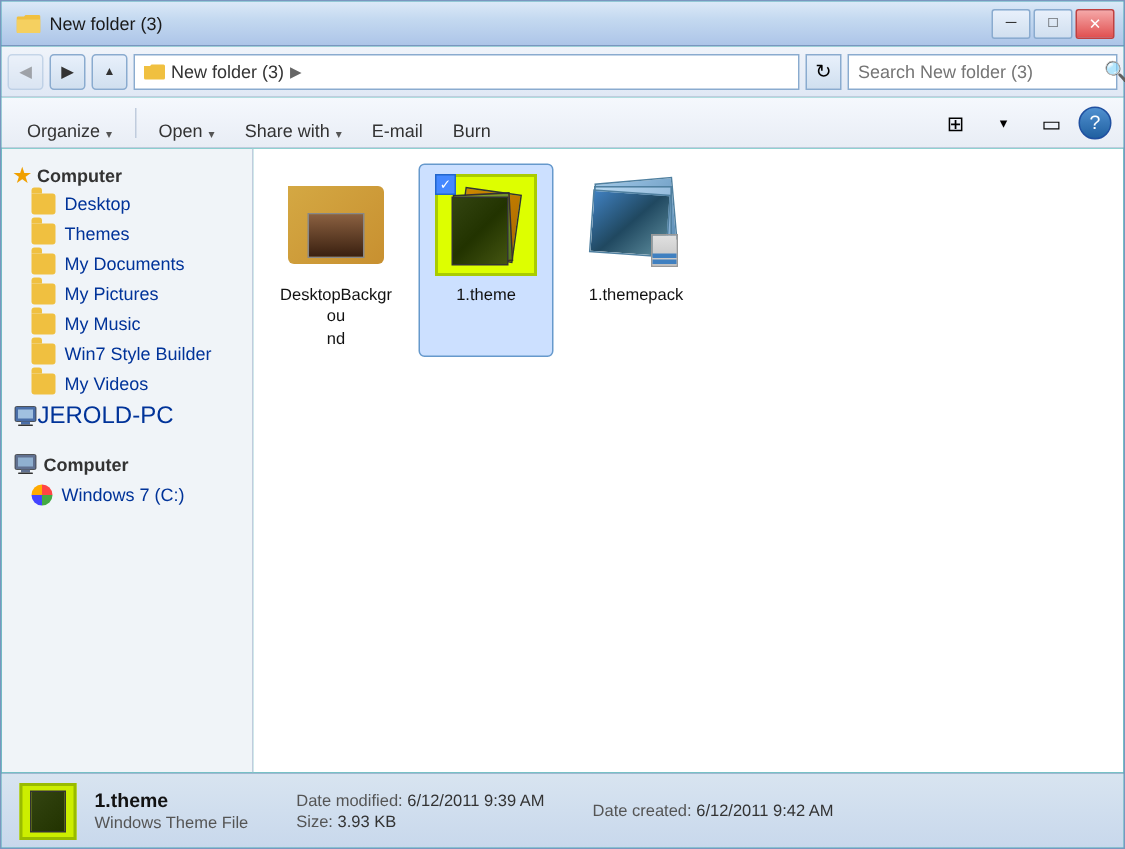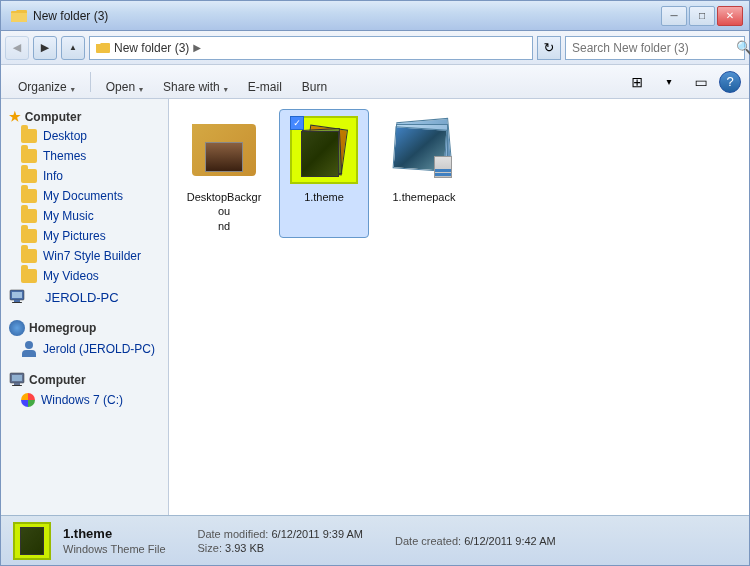--- a/index.html
+++ b/index.html
@@ -515,24 +515,24 @@
       width: 100%;
       height: 3px;
       background: #4080c0;
       margin-bottom: 1px;
     }
 
     .sidebar-computer-row {
       display: flex;
       align-items: center;
       padding: 3px 8px 3px 8px;
-      gap: 20px;
+      gap: 0;
       cursor: pointer;
       color: #003399;
-      font-size: 13px;
+      font-size: 16px;
     }
 
     .homegroup-icon {
       width: 16px;
       height: 16px;
       background: radial-gradient(circle, #60a0e0, #3060a0);
       border-radius: 50%;
       flex-shrink: 0;
     }
 
@@ -681,66 +681,49 @@
         <div class="sidebar-item">
           <div class="icon-folder"></div>
           <span>Desktop</span>
         </div>
         <div class="sidebar-item">
           <div class="icon-folder"></div>
           <span>Themes</span>
         </div>
         <div class="sidebar-item">
           <div class="icon-folder"></div>
-          <span>Info</span>
+          <span>My Documents</span>
         </div>
         <div class="sidebar-item">
           <div class="icon-folder"></div>
-          <span>My Documents</span>
+          <span>My Pictures</span>
         </div>
         <div class="sidebar-item">
           <div class="icon-folder"></div>
           <span>My Music</span>
-        </div>
-        <div class="sidebar-item">
-          <div class="icon-folder"></div>
-          <span>My Pictures</span>
         </div>
         <div class="sidebar-item">
           <div class="icon-folder"></div>
           <span>Win7 Style Builder</span>
         </div>
         <div class="sidebar-item">
           <div class="icon-folder"></div>
           <span>My Videos</span>
         </div>
         <div class="sidebar-computer-row">
           <svg width="16" height="16" viewBox="0 0 16 16">
             <rect x="1" y="1" width="14" height="10" rx="1" fill="#4a6ea8" stroke="#333" stroke-width="0.5"></rect>
             <rect x="3" y="3" width="10" height="6" fill="#a0c0e0"></rect>
             <rect x="5" y="11" width="6" height="2" fill="#4a6ea8"></rect>
             <rect x="3" y="13" width="10" height="1" fill="#333" rx="0.5"></rect>
           </svg>
           <span>JEROLD-PC</span>
         </div>
       </div>
 
-      <div class="sidebar-section">
-        <div class="sidebar-section-title">
-          <div class="homegroup-icon"></div>
-          <span>Homegroup</span>
-        </div>
-        <div class="sidebar-item">
-          <div class="person-icon">
-            <div class="person-head"></div>
-            <div class="person-body"></div>
-          </div>
-          <span>Jerold (JEROLD-PC)</span>
-        </div>
-      </div>
 
       <div class="sidebar-section">
         <div class="sidebar-section-title">
           <svg width="16" height="16" viewBox="0 0 16 16">
             <rect x="1" y="1" width="14" height="10" rx="1" fill="#607090" stroke="#333" stroke-width="0.5"></rect>
             <rect x="3" y="3" width="10" height="6" fill="#90b0d0"></rect>
             <rect x="5" y="11" width="6" height="2" fill="#607090"></rect>
             <rect x="3" y="13" width="10" height="1" fill="#333" rx="0.5"></rect>
           </svg>
           <span>Computer</span>

